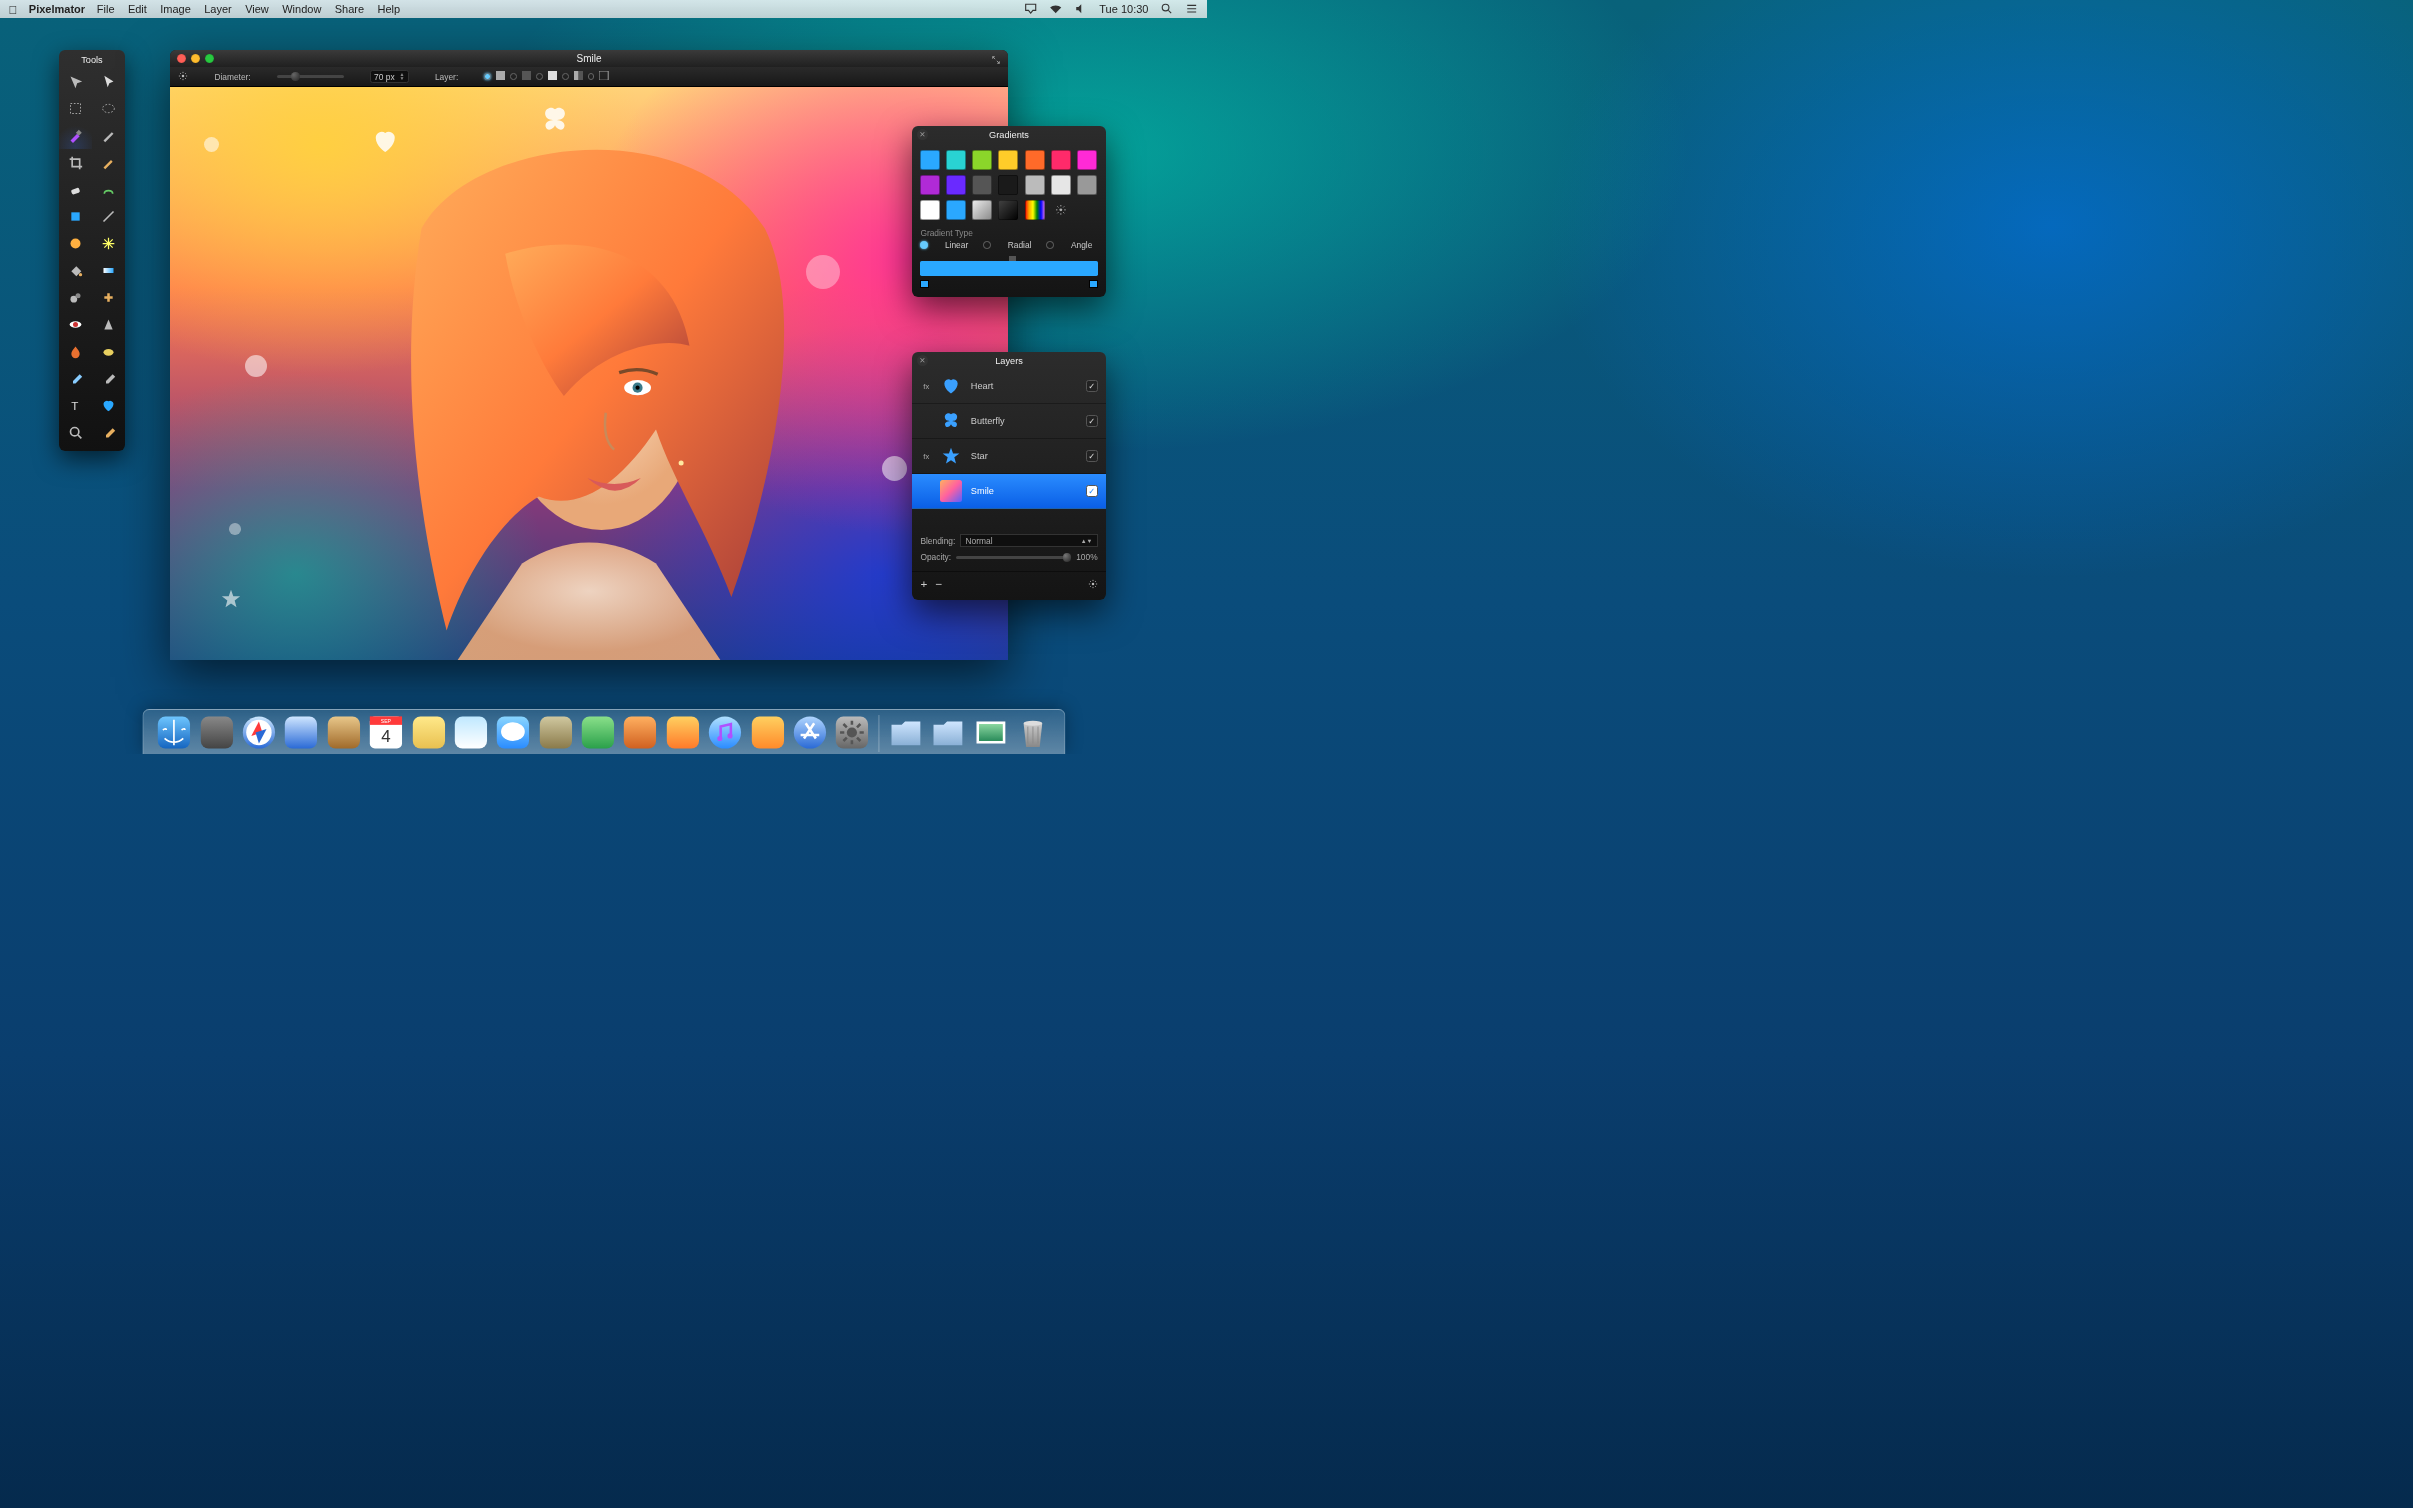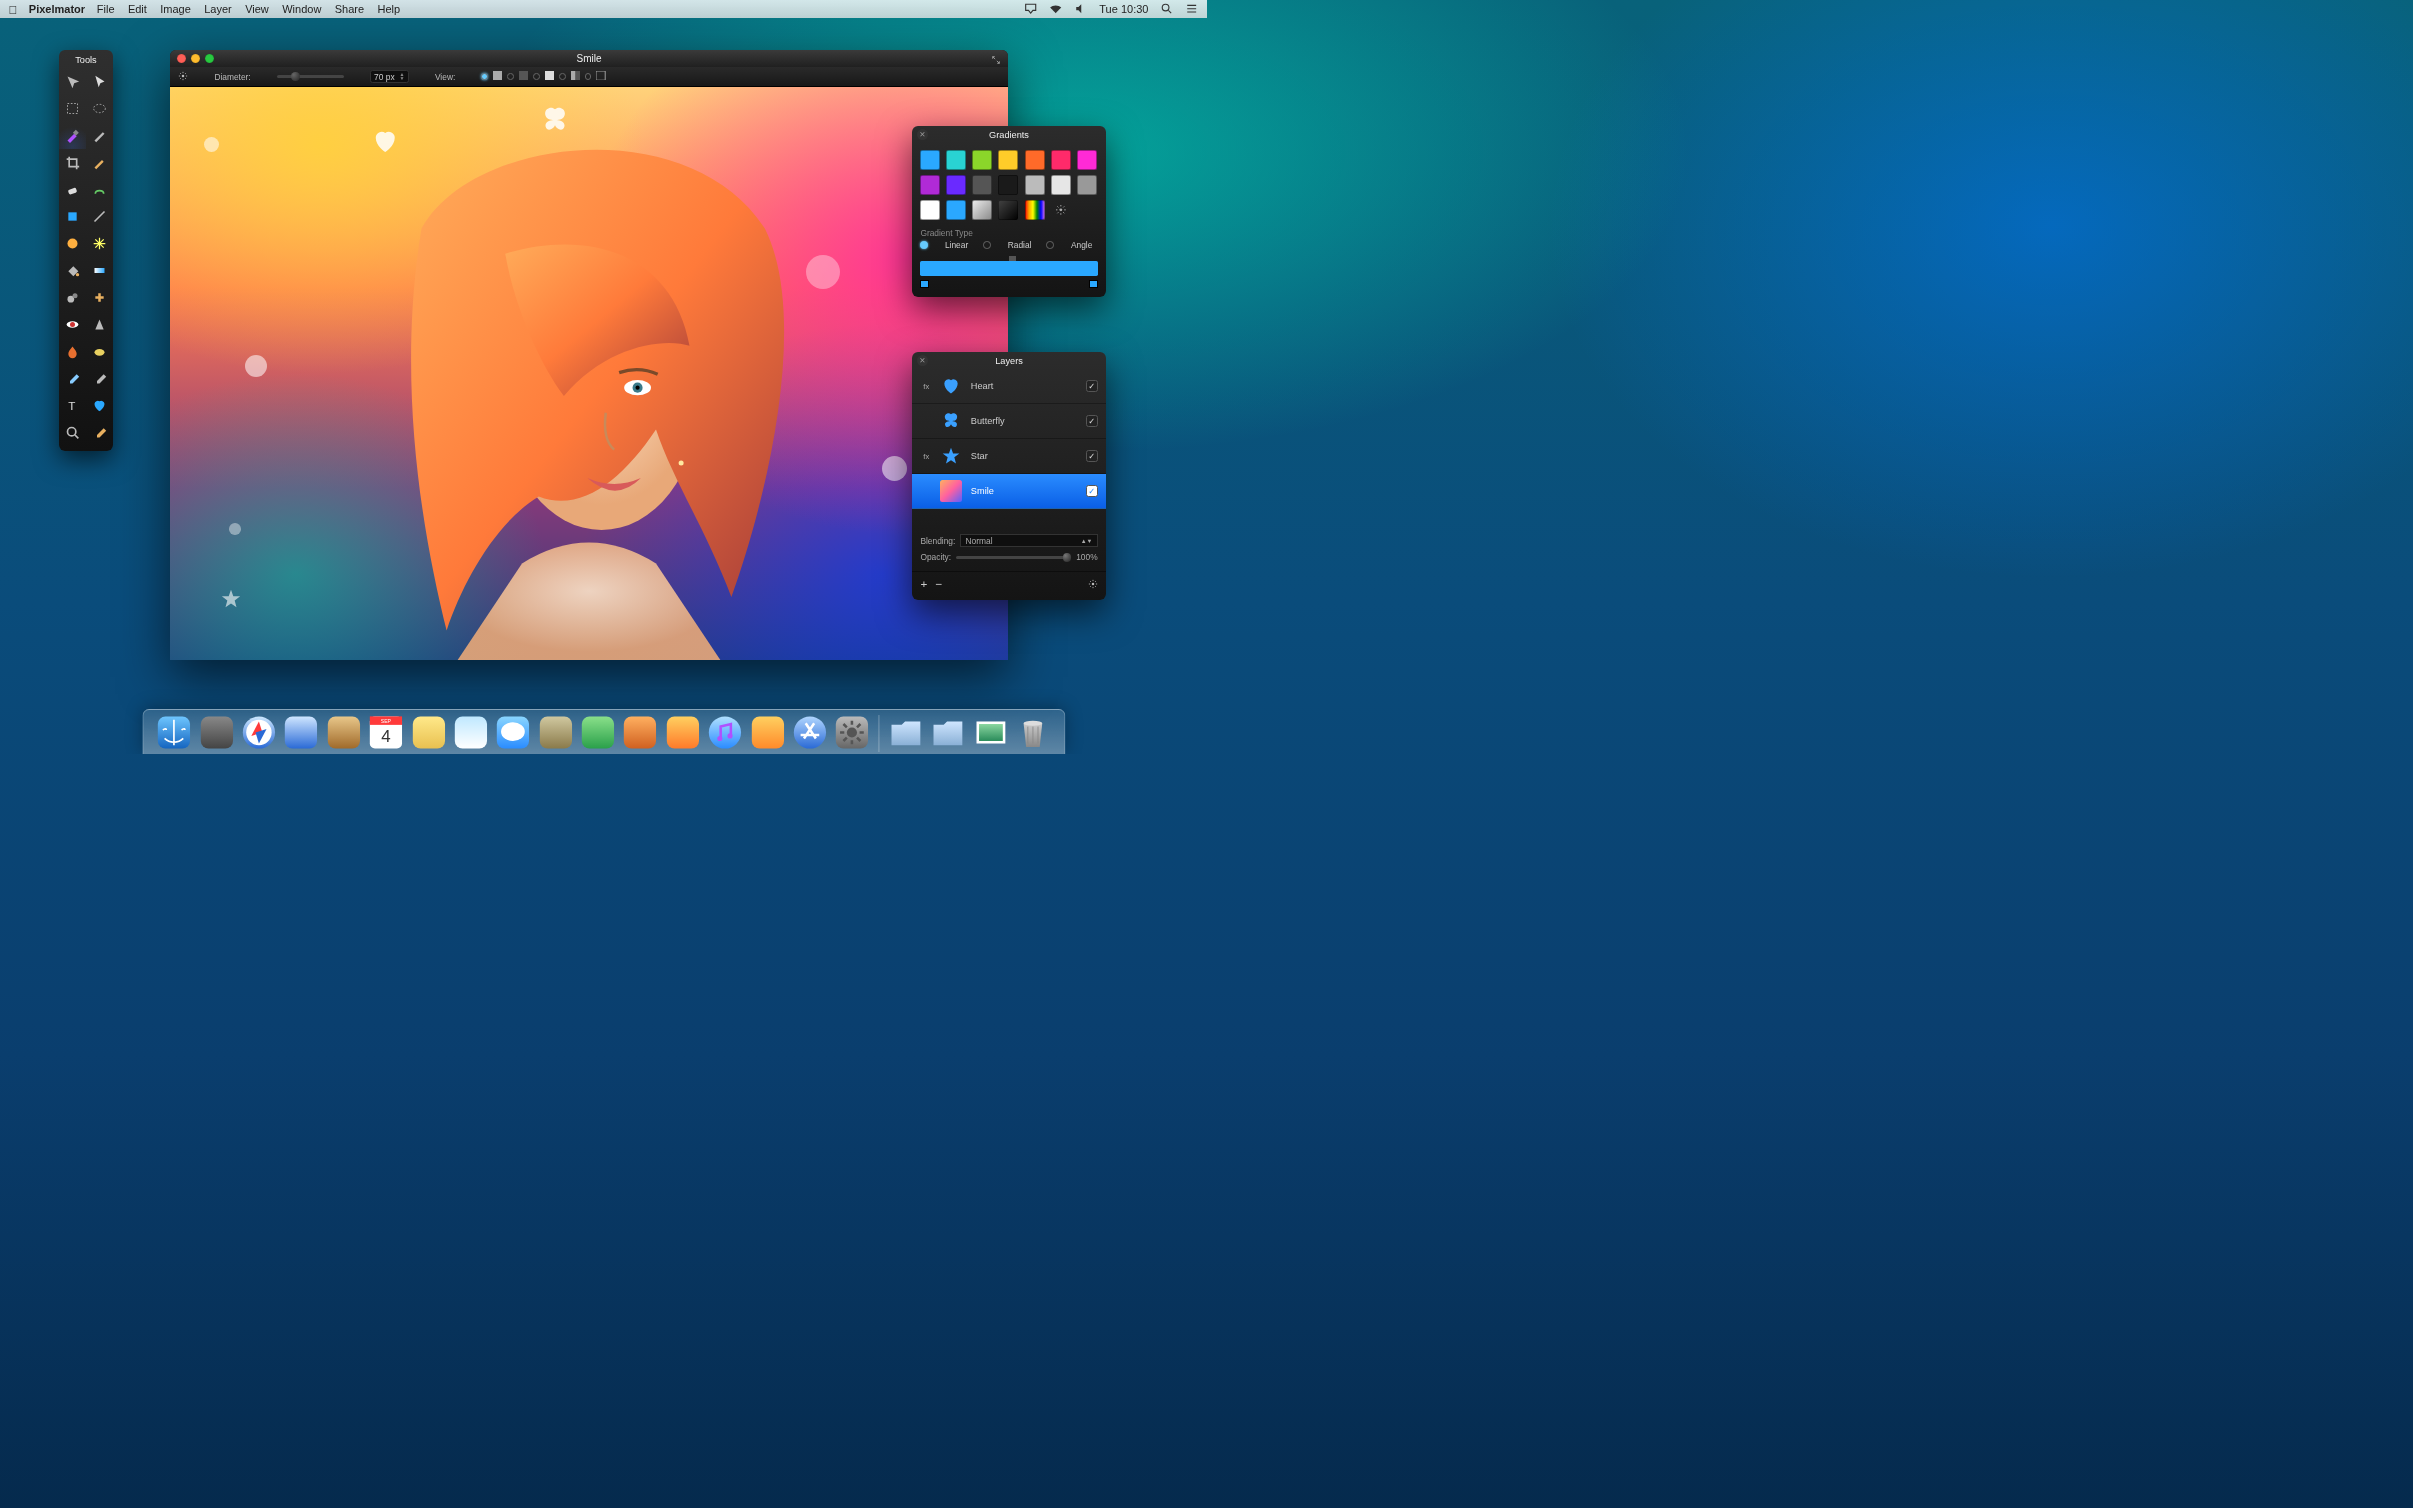--- a/index.html
+++ b/index.html
@@ -22,21 +22,21 @@
 }
 .menubar .apple { font-size: 11.7px; margin-right: 11.7px; }
 .menubar .appname { font-weight: bold; margin-right: 11.7px; }
 .menubar .menu-item { margin-right: 13.4px; cursor: default; }
 .menubar .right { margin-left: auto; display: flex; align-items: center; gap: 11.7px; }
 .menubar .right svg { width: 13.4px; height: 13.4px; fill: #333; }
 .menubar .clock { font-size: 11px; }
 
 
 .tools-panel {
-  position: absolute; left: 59px; top: 50px; width: 54px;
+  position: absolute; left: 59px; top: 50px; width: 66px;
   background: linear-gradient(180deg, #2f2f2f, #111);
   border-radius: 5.9px; box-shadow: 0 8.4px 25px rgba(0,0,0,0.6);
   color: #ddd; padding-bottom: 5px;
 }
 .tools-title {
   text-align: center; font-size: 9.2px; padding: 5px 0 3.4px; color: #eee;
 }
 .tools-grid {
   display: grid; grid-template-columns: 1fr 1fr;
 }
@@ -395,21 +395,21 @@
     <div class="slider">
         <div class="knob"></div>
       </div>
     <div class="spin">
       <span>70 px</span>
       <span class="arrows">
           <span>▲</span>
           <span>▼</span>
         </span>
     </div>
-    <span class="label">View:</span>
+    <span class="label">Layer:</span>
     <div class="mode-row">
       <span class="radio on"></span>
         <span class="micon"><svg viewBox="0 0 10 10">
             <rect width="10" height="10" fill="#aaa"></rect>
           </svg></span>
       <span class="radio"></span>
         <span class="micon"><svg viewBox="0 0 10 10">
             <rect width="10" height="10" fill="#555"></rect>
           </svg></span>
       <span class="radio"></span>

